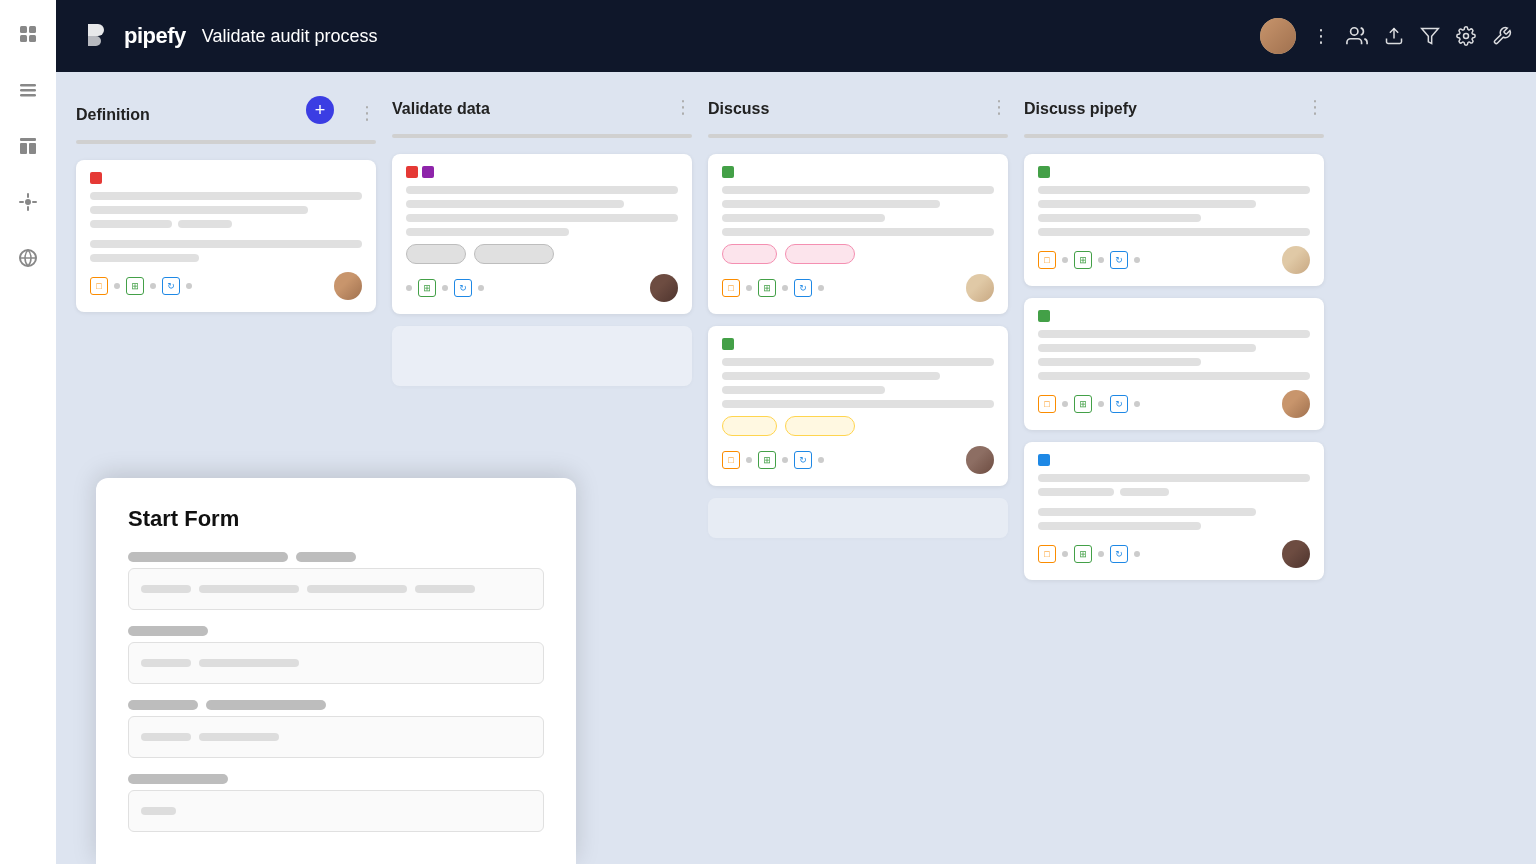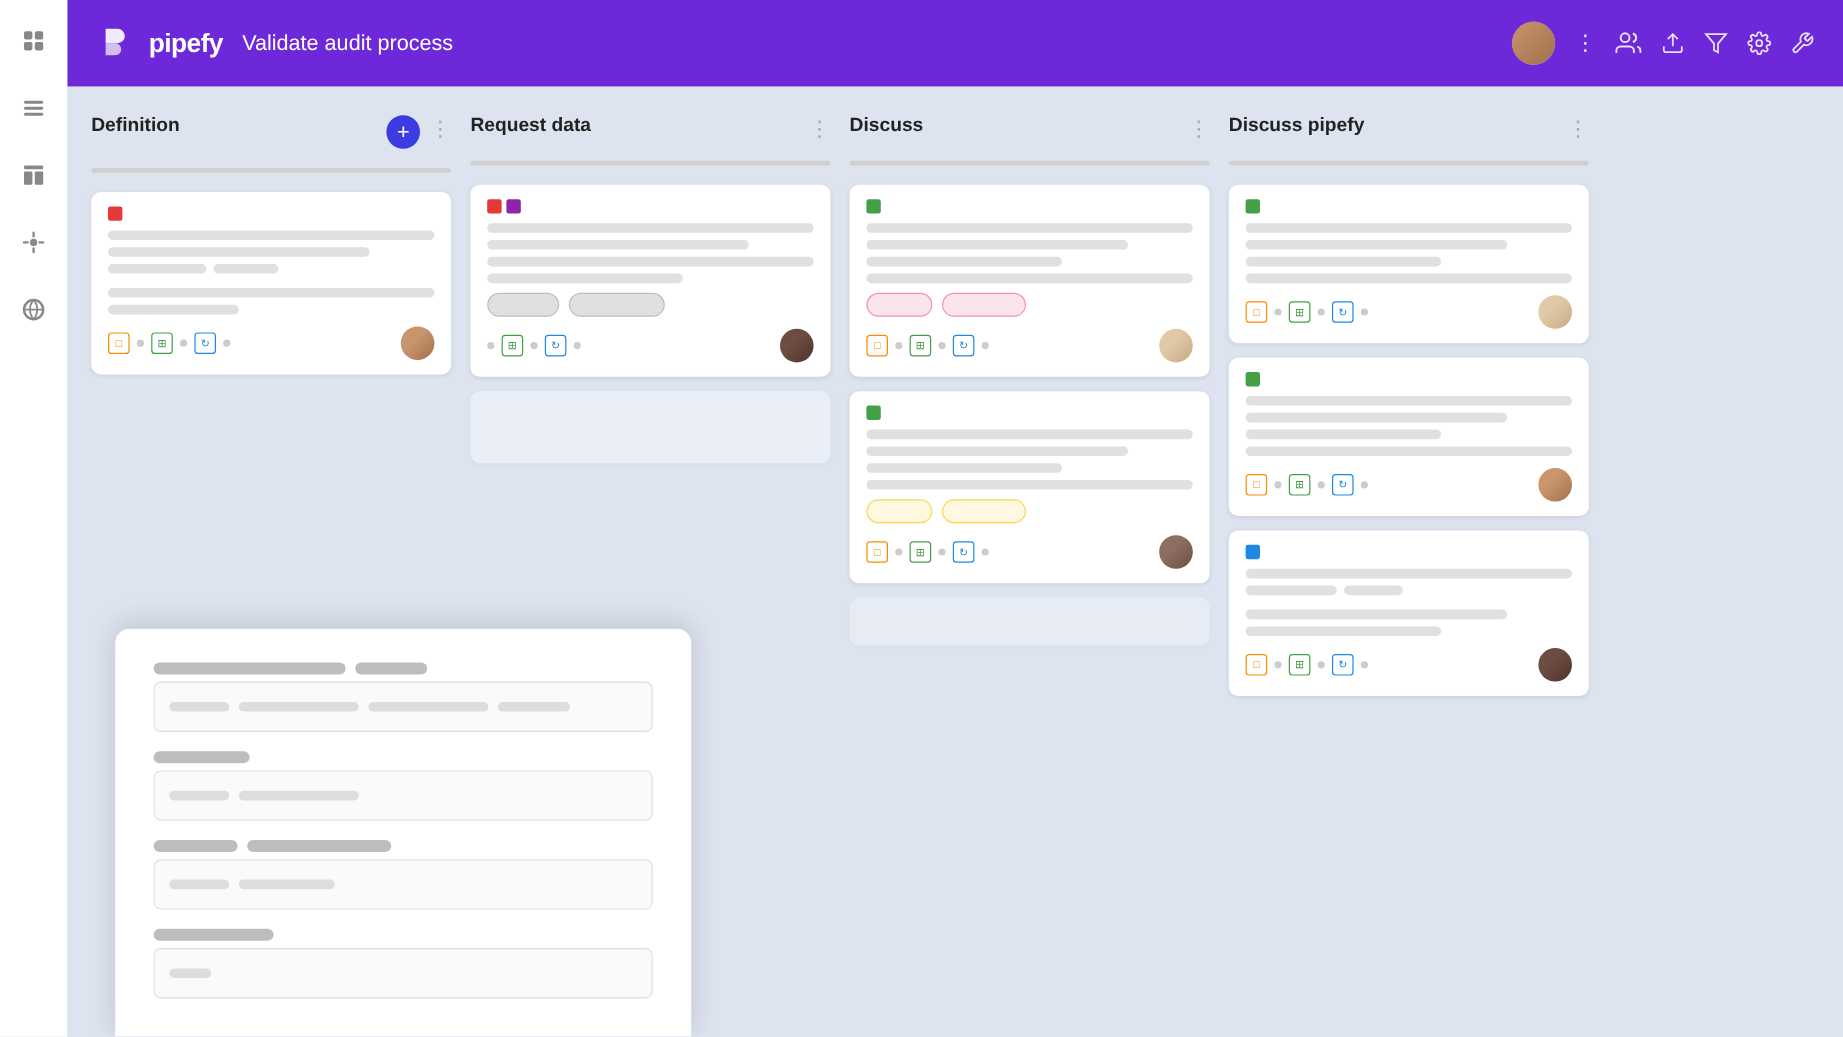--- a/index.html
+++ b/index.html
@@ -39,21 +39,21 @@
     
     .main {
       flex: 1;
       display: flex;
       flex-direction: column;
       overflow: hidden;
     }
 
     
     .header {
-      background: #6d28d9;
+      background: #0f172a;
       height: 72px;
       display: flex;
       align-items: center;
       padding: 0 24px;
       flex-shrink: 0;
       position: relative;
     }
     .logo {
       display: flex;
       align-items: center;
@@ -110,22 +110,22 @@
     
     .column {
       width: 300px;
       flex-shrink: 0;
       display: flex;
       flex-direction: column;
       gap: 12px;
     }
     .column-header {
       display: flex;
-      align-items: flex-start;
-      gap: 8px;
+      align-items: flex-end;
+      gap: 24px;
       margin-bottom: 4px;
     }
     .column-title {
       font-size: 16px;
       font-weight: 600;
       color: #222;
       flex: 1;
     }
     .column-add-btn {
       width: 28px;
@@ -455,21 +455,21 @@
             <div class="card-icon-sm card-icon-blue">↻</div>
             <div class="card-dot-sm"></div>
           </div>
           <div class="avatar-sm av-brown"></div>
         </div>
       </div>
     </div>
 
     <div class="column">
       <div class="column-header">
-        <span class="column-title">Request data</span>
+        <span class="column-title">Validate data</span>
         <span class="column-more">⋮</span>
       </div>
       <div class="column-line"></div>
 
       <div class="card">
         <div class="card-tag-row">
           <div class="tag-dot tag-red"></div>
           <div class="tag-dot tag-purple"></div>
         </div>
         <div class="card-line full"></div>
@@ -625,20 +625,21 @@
             <div class="card-dot-sm"></div>
           </div>
           <div class="avatar-sm av-dark"></div>
         </div>
       </div>
     </div>
 
     <div class="modal-overlay">
       <div class="start-form">
         <div class="form-body">
+          <div class="form-title">Start Form</div>
 
           <div class="form-field">
             <div class="form-label">
               <div class="form-label-bar label-bar-long"></div>
               <div class="form-label-bar" style="width:60px;"></div>
             </div>
             <div class="form-input">
               <div class="input-placeholder-bars">
                 <div class="ph-bar ph-sm"></div>
                 <div class="ph-bar ph-md"></div>

